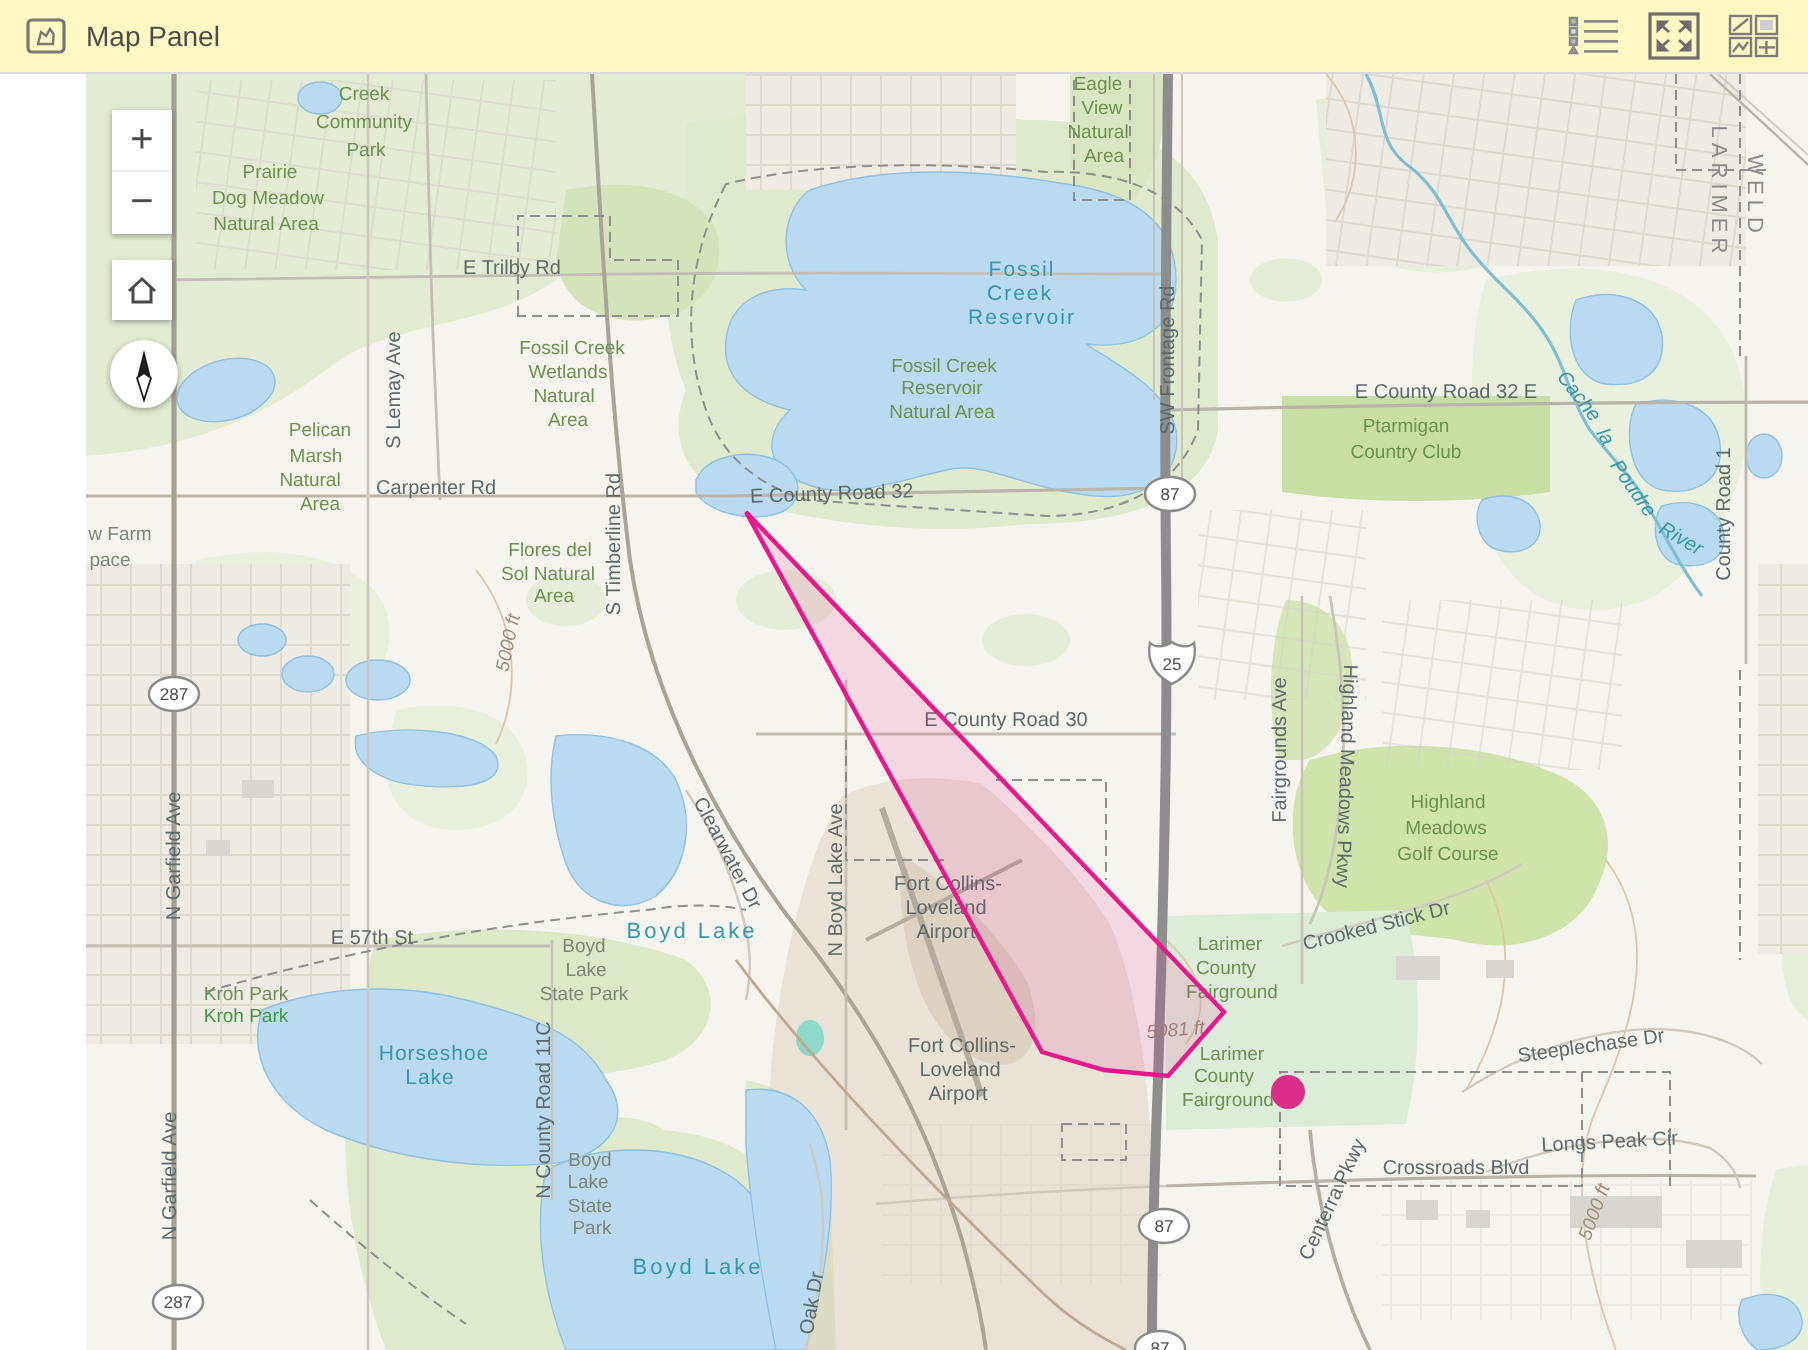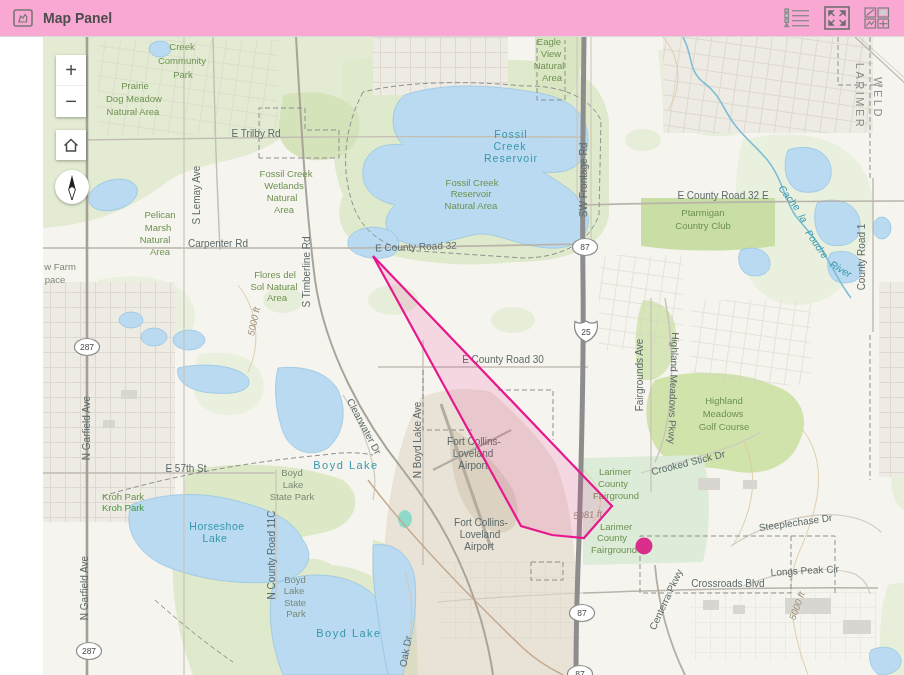--- a/index.html
+++ b/index.html
@@ -1,21 +1,21 @@
 <!DOCTYPE html>
 <html><head>
 <meta charset="utf-8">
 <style>
   html,body{margin:0;padding:0;background:#e9e9e9;}
   *{box-sizing:border-box;}
   #app{width:904px;height:675px;position:relative;background:#fff;overflow:hidden;
        font-family:"Liberation Sans",sans-serif;}
   
-  #header{position:absolute;left:0;top:0;width:904px;height:37px;background:#f9a8d4;
-          border-bottom:1px solid #d9d9d9;display:flex;align-items:center;font-weight:bold;}
+  #header{position:absolute;left:0;top:0;width:904px;height:37px;background:#fef9c3;
+          border-bottom:1px solid #d9d9d9;display:flex;align-items:center;}
   #panel-icon{margin-left:13px;width:20px;height:18px;flex:0 0 auto;}
   #page-title{margin-left:10px;font-size:14px;color:#4d4d4d;}
   #header-spacer{flex:1;}
   .hicon{width:26px;height:24px;margin-right:14px;display:flex;align-items:center;
          justify-content:center;cursor:pointer;}
   
   #map{position:absolute;left:14px;top:37px;width:904px;height:638px;background:#f6f4ee;overflow:hidden;margin-left:29px;}
   svg{display:block;}
   svg text{font-family:"Liberation Sans",sans-serif;text-anchor:middle;}
   .lab-g{fill:#6d9150;font-size:9.5px;}

